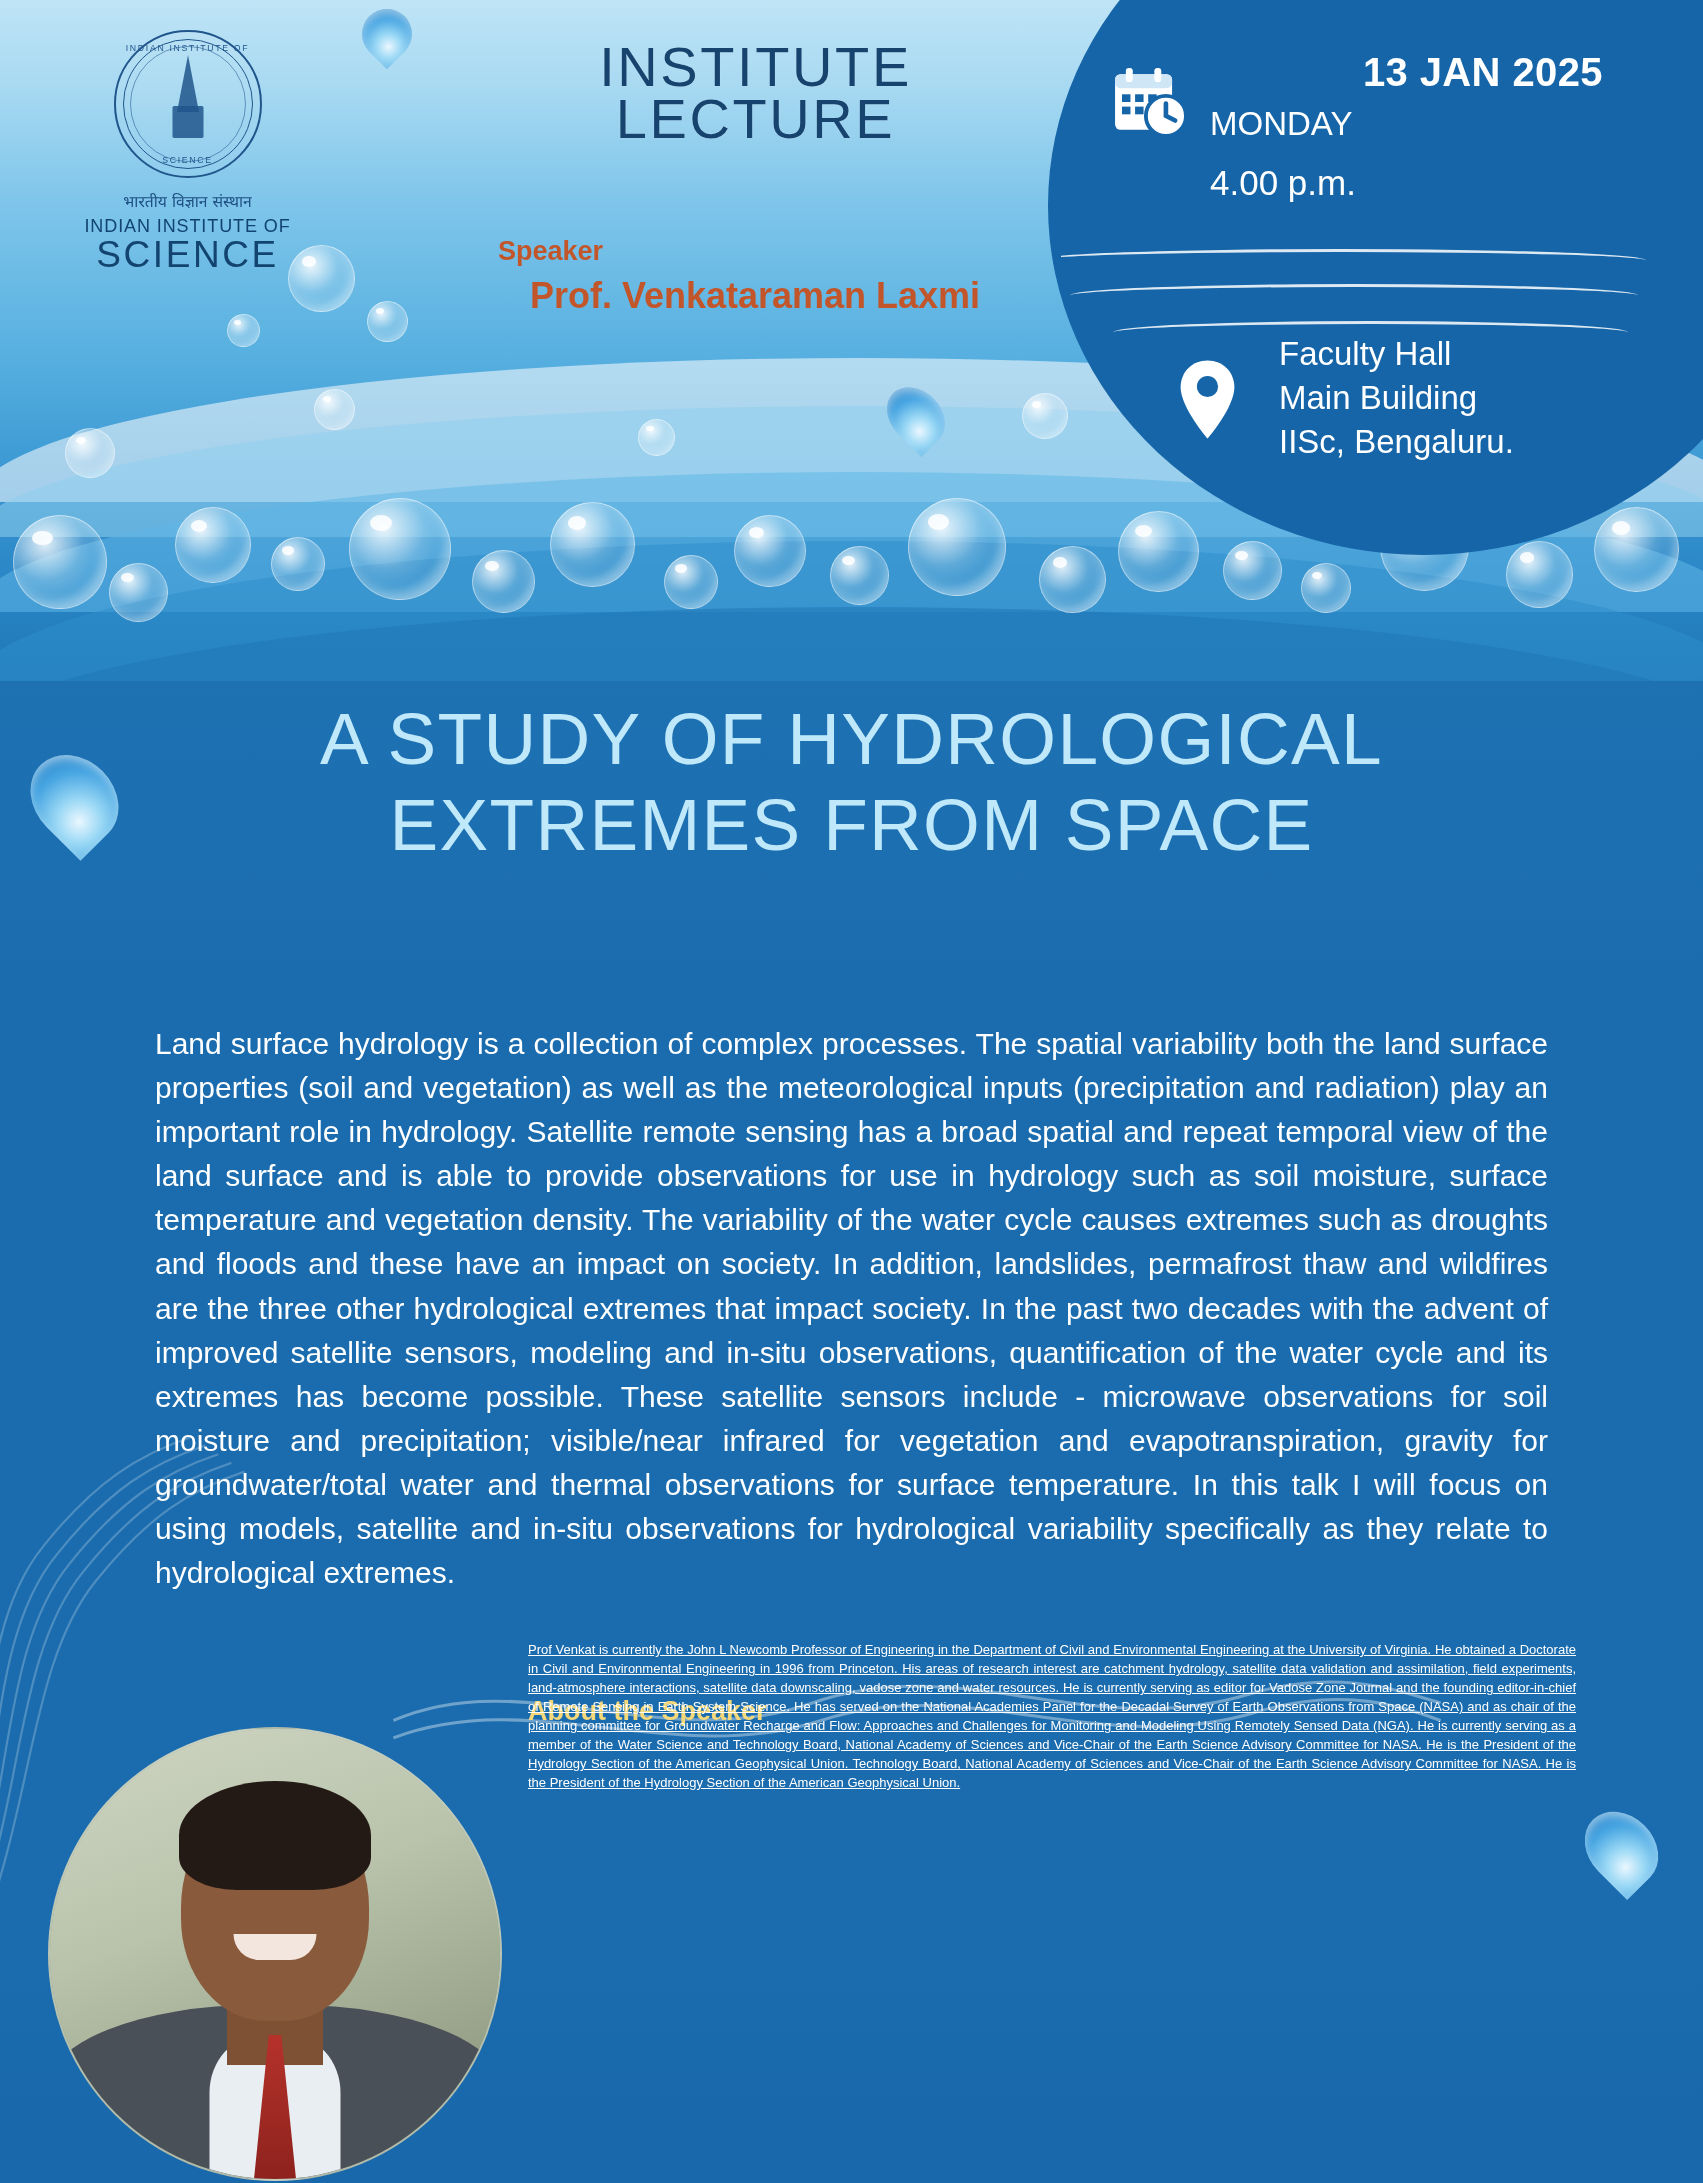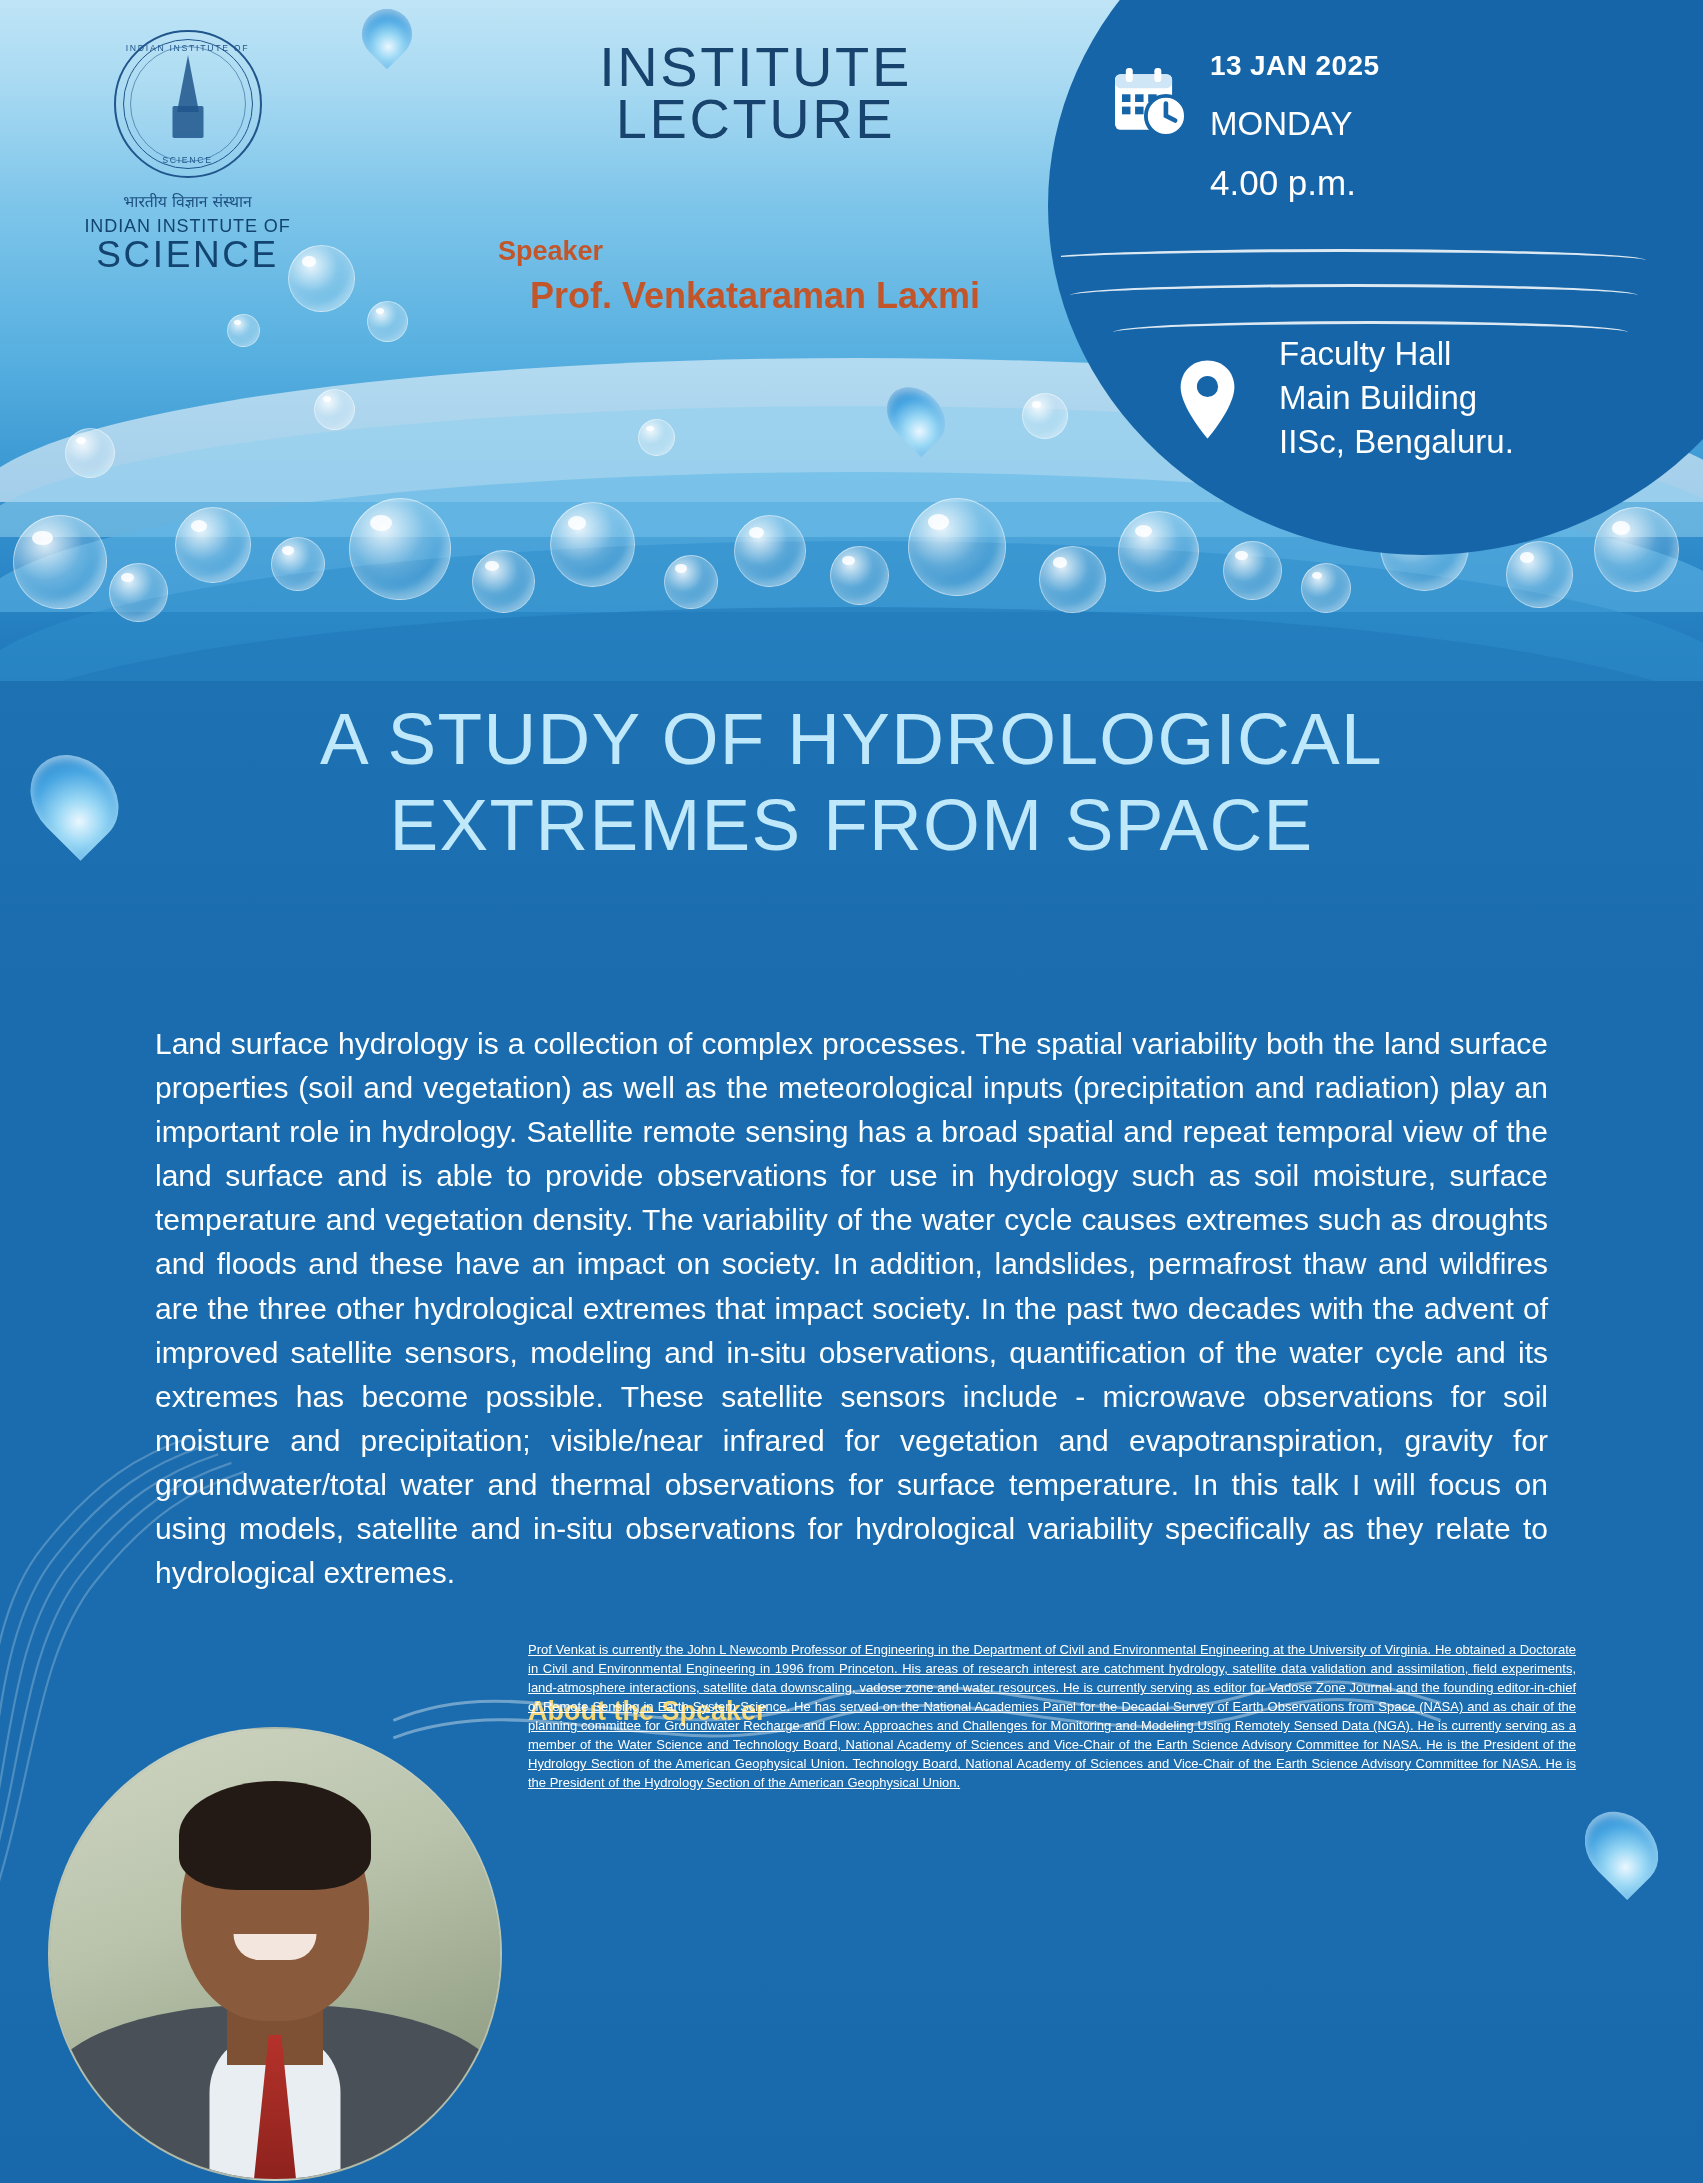--- a/index.html
+++ b/index.html
@@ -92,21 +92,21 @@
 
   
   .circle{
     position:absolute;left:1048px;top:-144px;width:751px;height:699px;border-radius:50%;
     background:#1565a8;
     box-shadow:0 0 0 0 rgba(0,0,0,0);
   }
   .circle-waves{position:absolute;left:1061px;top:245px;width:655px;height:144px;overflow:hidden;}
   .cw{position:absolute;height:20px;border-radius:50%;border-top:3.9px solid rgba(255,255,255,.85);width:611px;}
 
-  .date-line{position:absolute;left:1210px;top:50px;width:393px;color:#fff;font-size:28px;font-weight:bold;letter-spacing:0.4px;}
+  .date-line{position:absolute;left:1210px;top:50px;width:393px;color:#fff;font-size:40px;font-weight:bold;letter-spacing:0.4px;text-align:right;}
   .day-line{position:absolute;left:1210px;top:105px;width:393px;color:#fff;font-size:33px;}
   .time-line{position:absolute;left:1210px;top:151px;width:393px;color:#fff;font-size:35px;margin-top:12px;}
   .cal-icon{position:absolute;left:1111px;top:65px;width:79px;height:74px;}
   .venue{position:absolute;left:1279px;top:332px;width:437px;color:#fff;font-size:33px;line-height:1.33;}
   .pin-icon{position:absolute;left:1179px;top:358px;width:57px;height:83px;}
 
   
   .title{
     position:absolute;left:144px;top:696px;width:1415px;text-align:center;
     color:#bfe9fb;font-size:73px;line-height:1.18;letter-spacing:1.3px;

